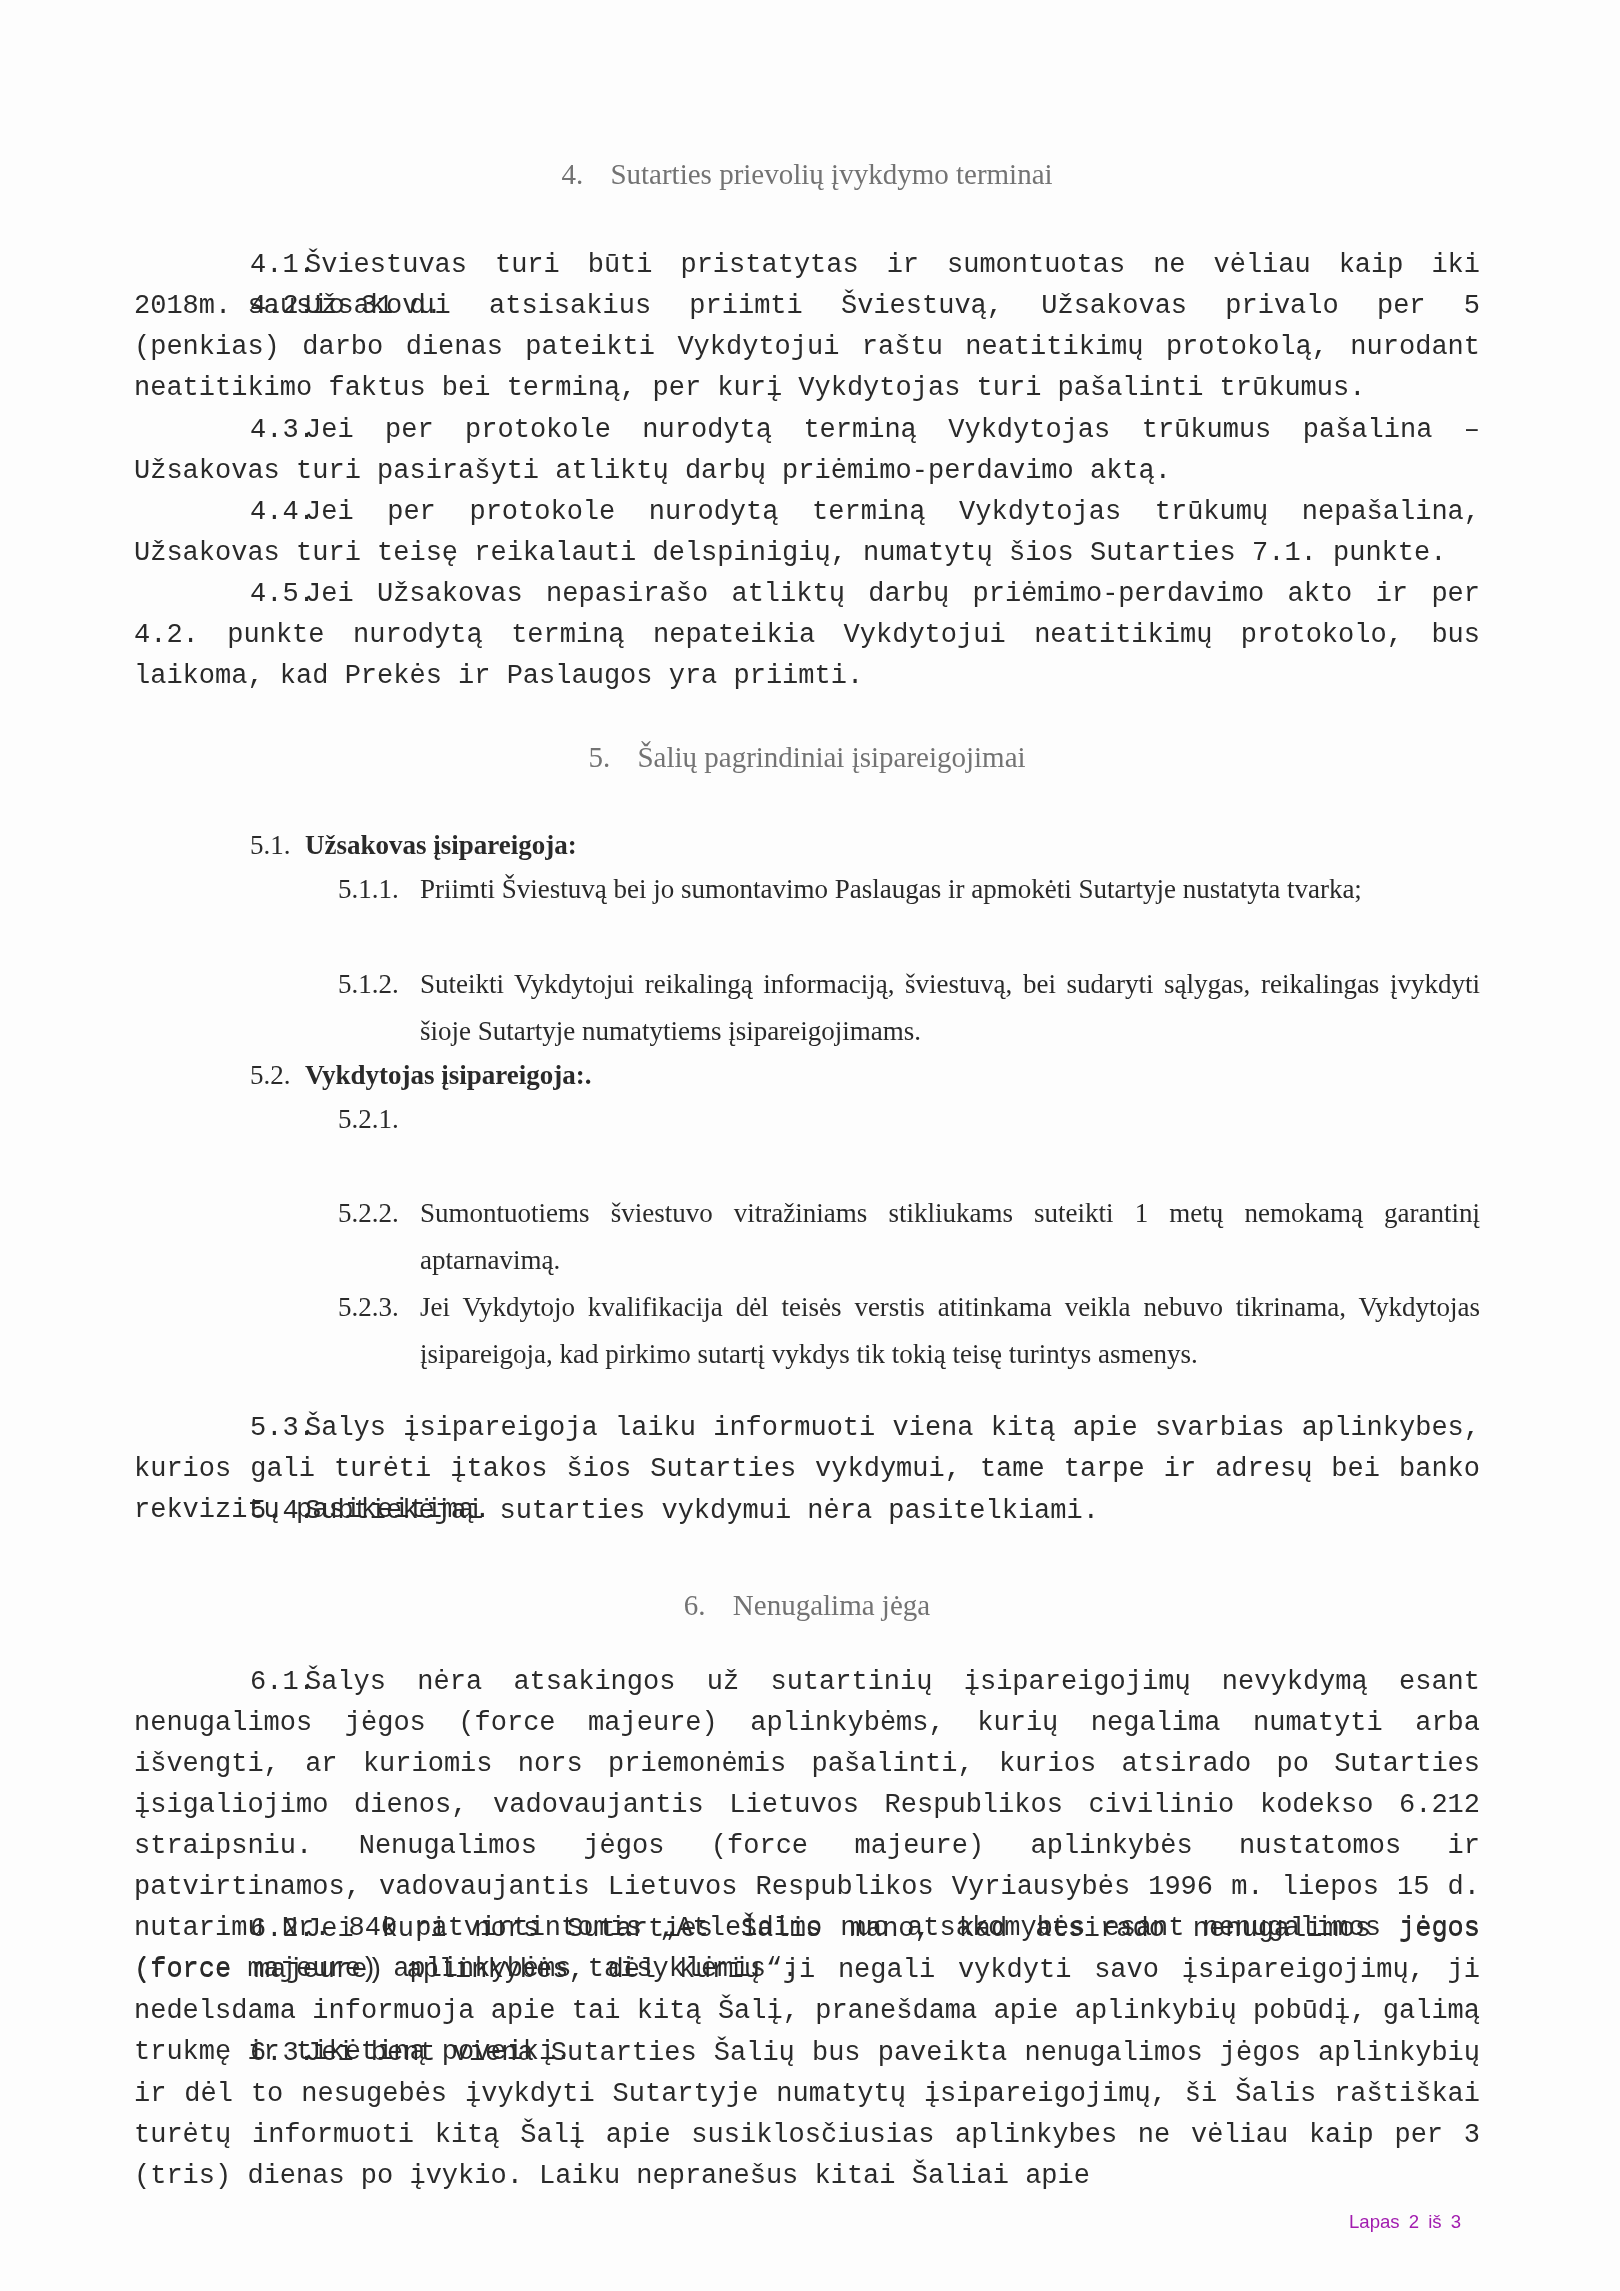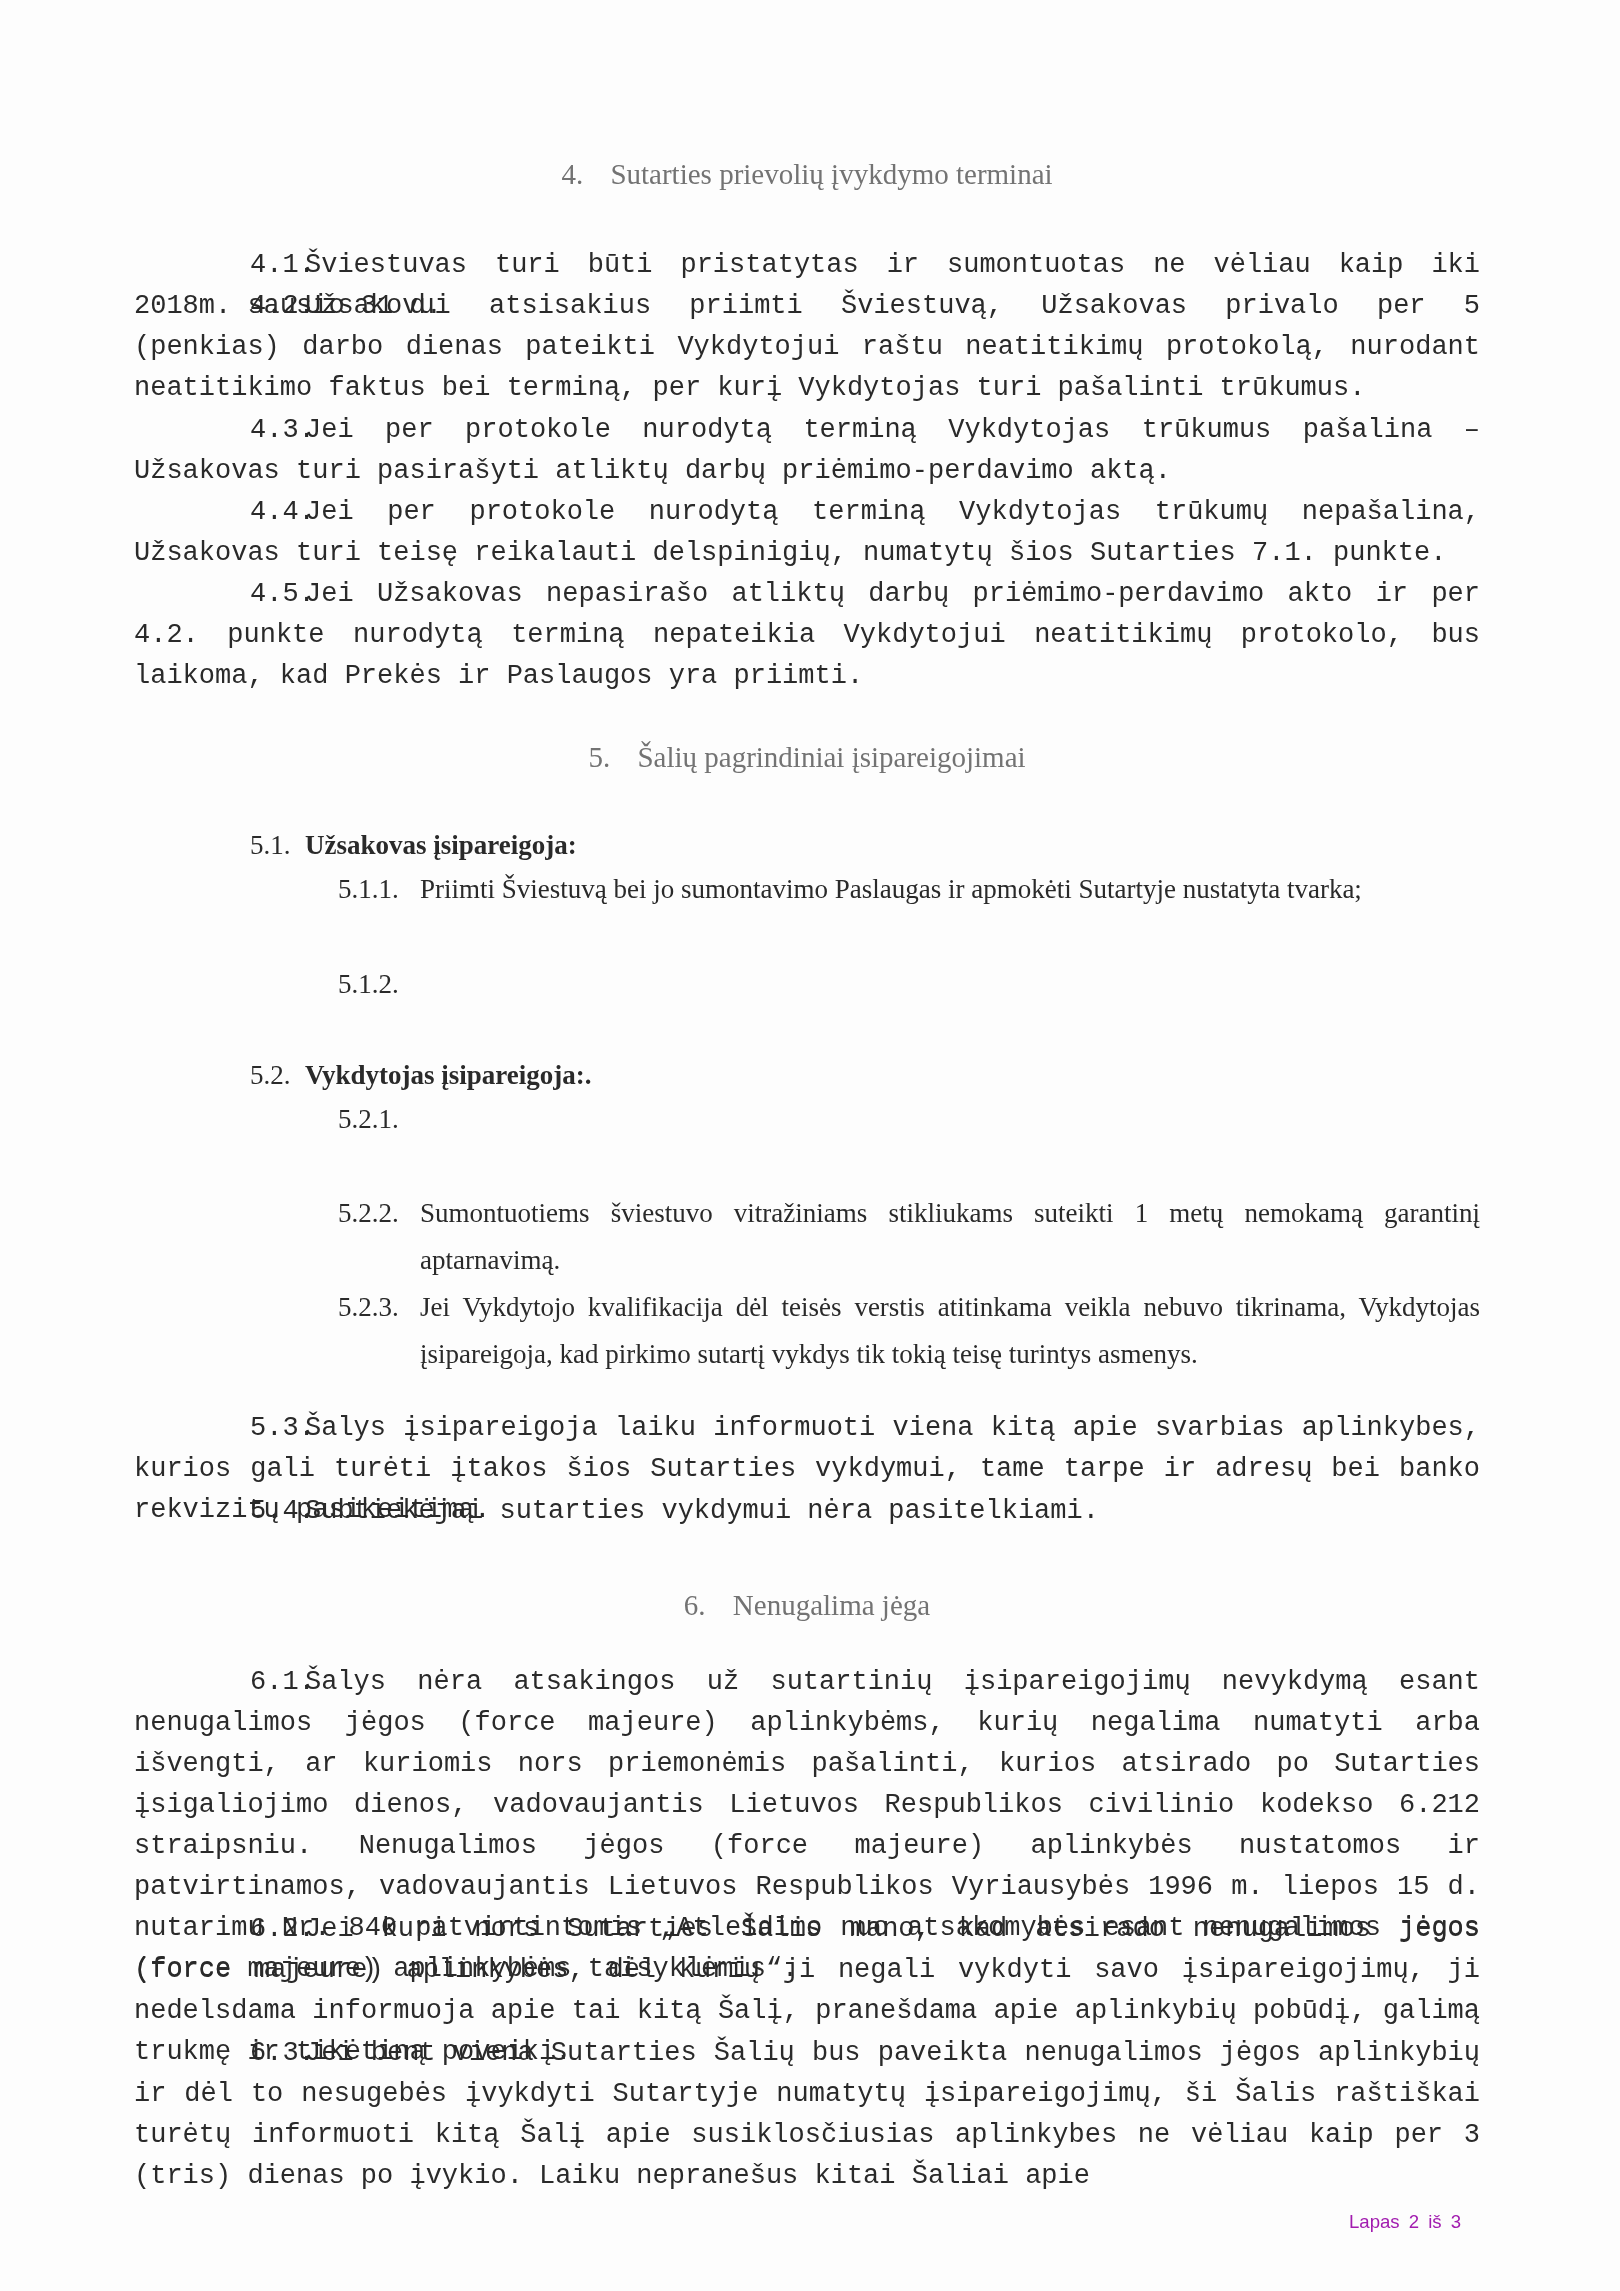--- a/index.html
+++ b/index.html
@@ -72,21 +72,21 @@
       <span class="hnum">5.</span><span>Šalių pagrindiniai įsipareigojimai</span>
     </div>
 
     <div class="sub-head" style="top:825px;">
       <span class="num">5.1.</span><span class="lbl">Užsakovas įsipareigoja:</span>
     </div>
     <div class="sub" style="top:866px;">
       <span class="num">5.1.1.</span><span>Priimti Šviestuvą bei jo sumontavimo Paslaugas ir apmokėti Sutartyje nustatyta tvarka;</span>
     </div>
     <div class="sub" style="top:961px;">
-      <span class="num">5.1.2.</span>
+      <span class="num">5.1.2.</span><span>Suteikti Vykdytojui reikalingą informaciją, šviestuvą, bei sudaryti sąlygas, reikalingas įvykdyti šioje Sutartyje numatytiems įsipareigojimams.</span>
     </div>
 
     <div class="sub-head" style="top:1055px;">
       <span class="num">5.2.</span><span class="lbl">Vykdytojas įsipareigoja:.</span>
     </div>
     <div class="sub" style="top:1096px;">
       <span class="num">5.2.1.</span>
     </div>
     <div class="sub" style="top:1190px;">
       <span class="num">5.2.2.</span><span>Sumontuotiems šviestuvo vitražiniams stikliukams suteikti 1 metų nemokamą garantinį aptarnavimą.</span>

